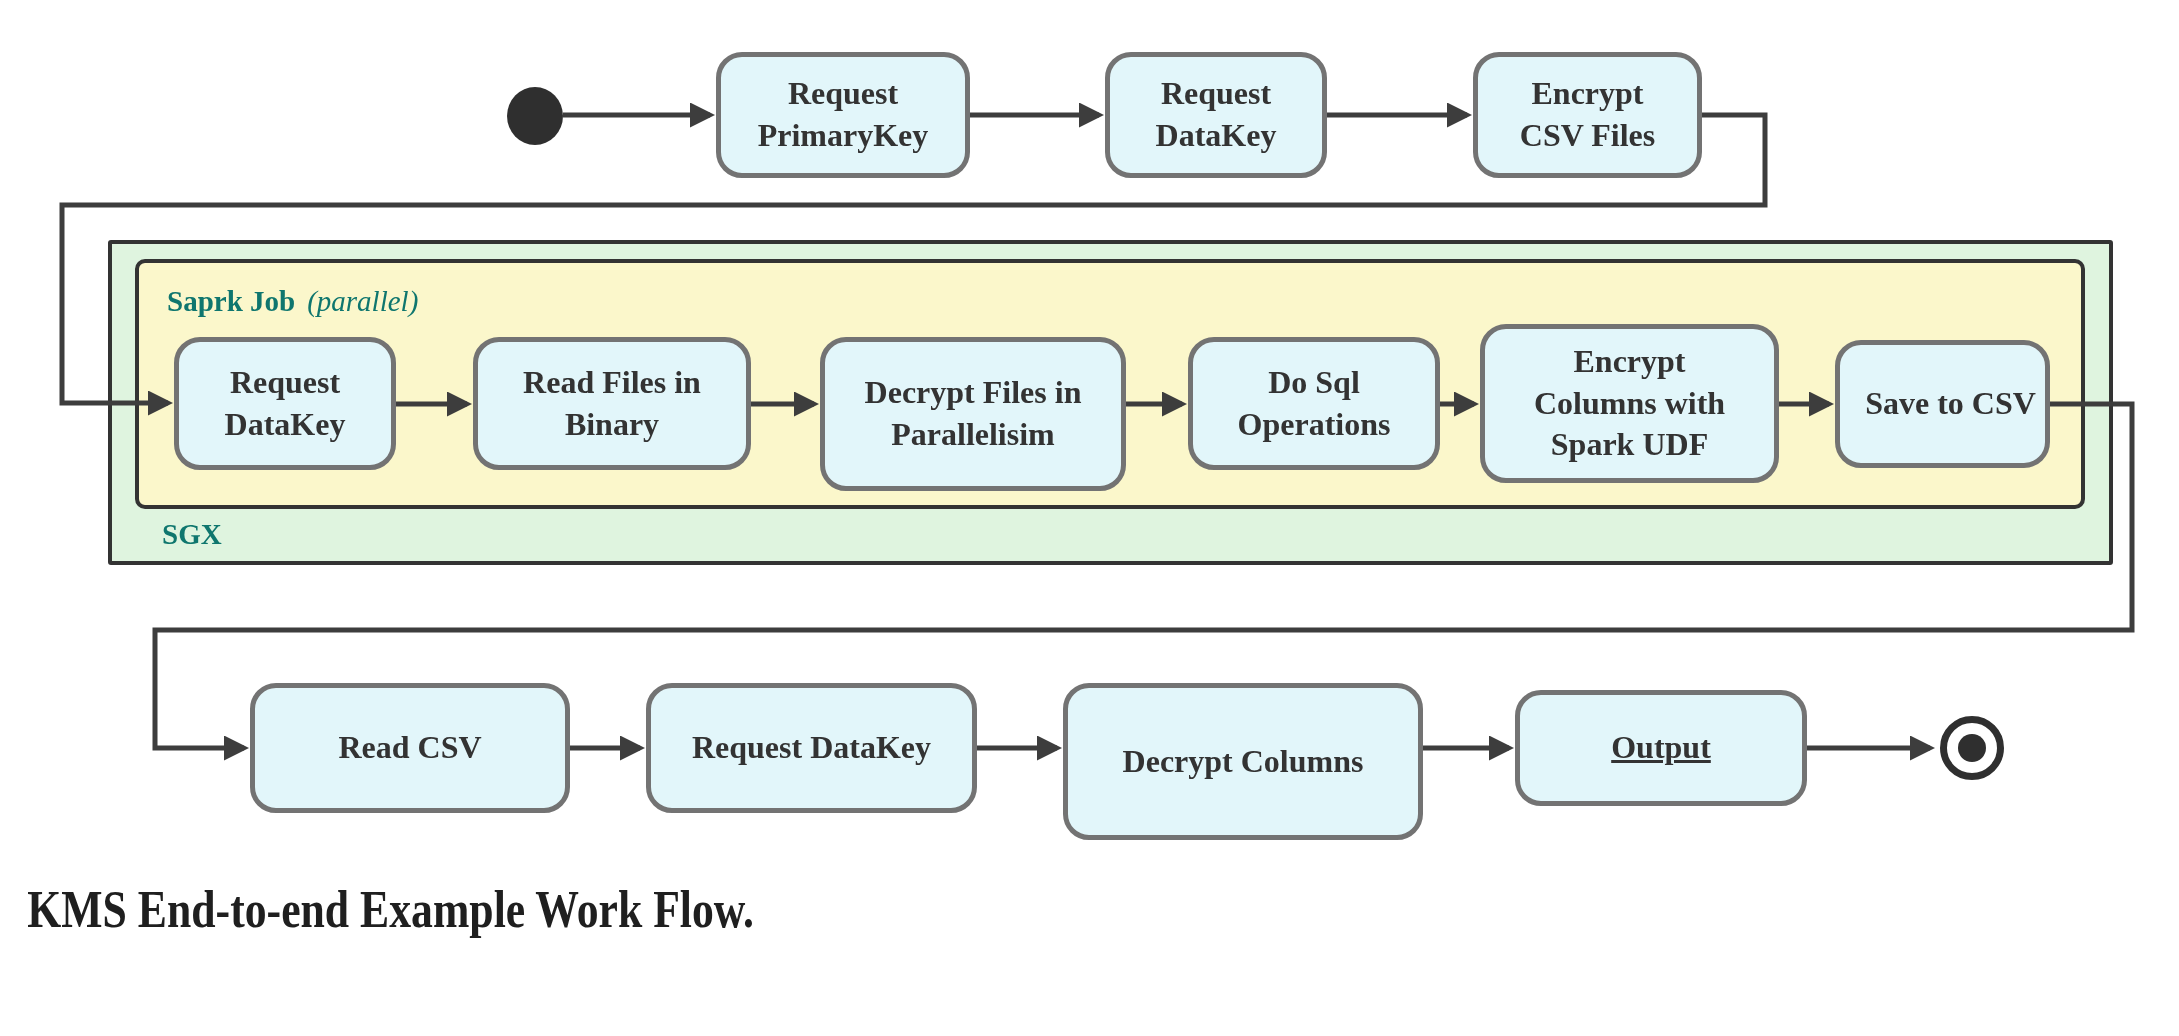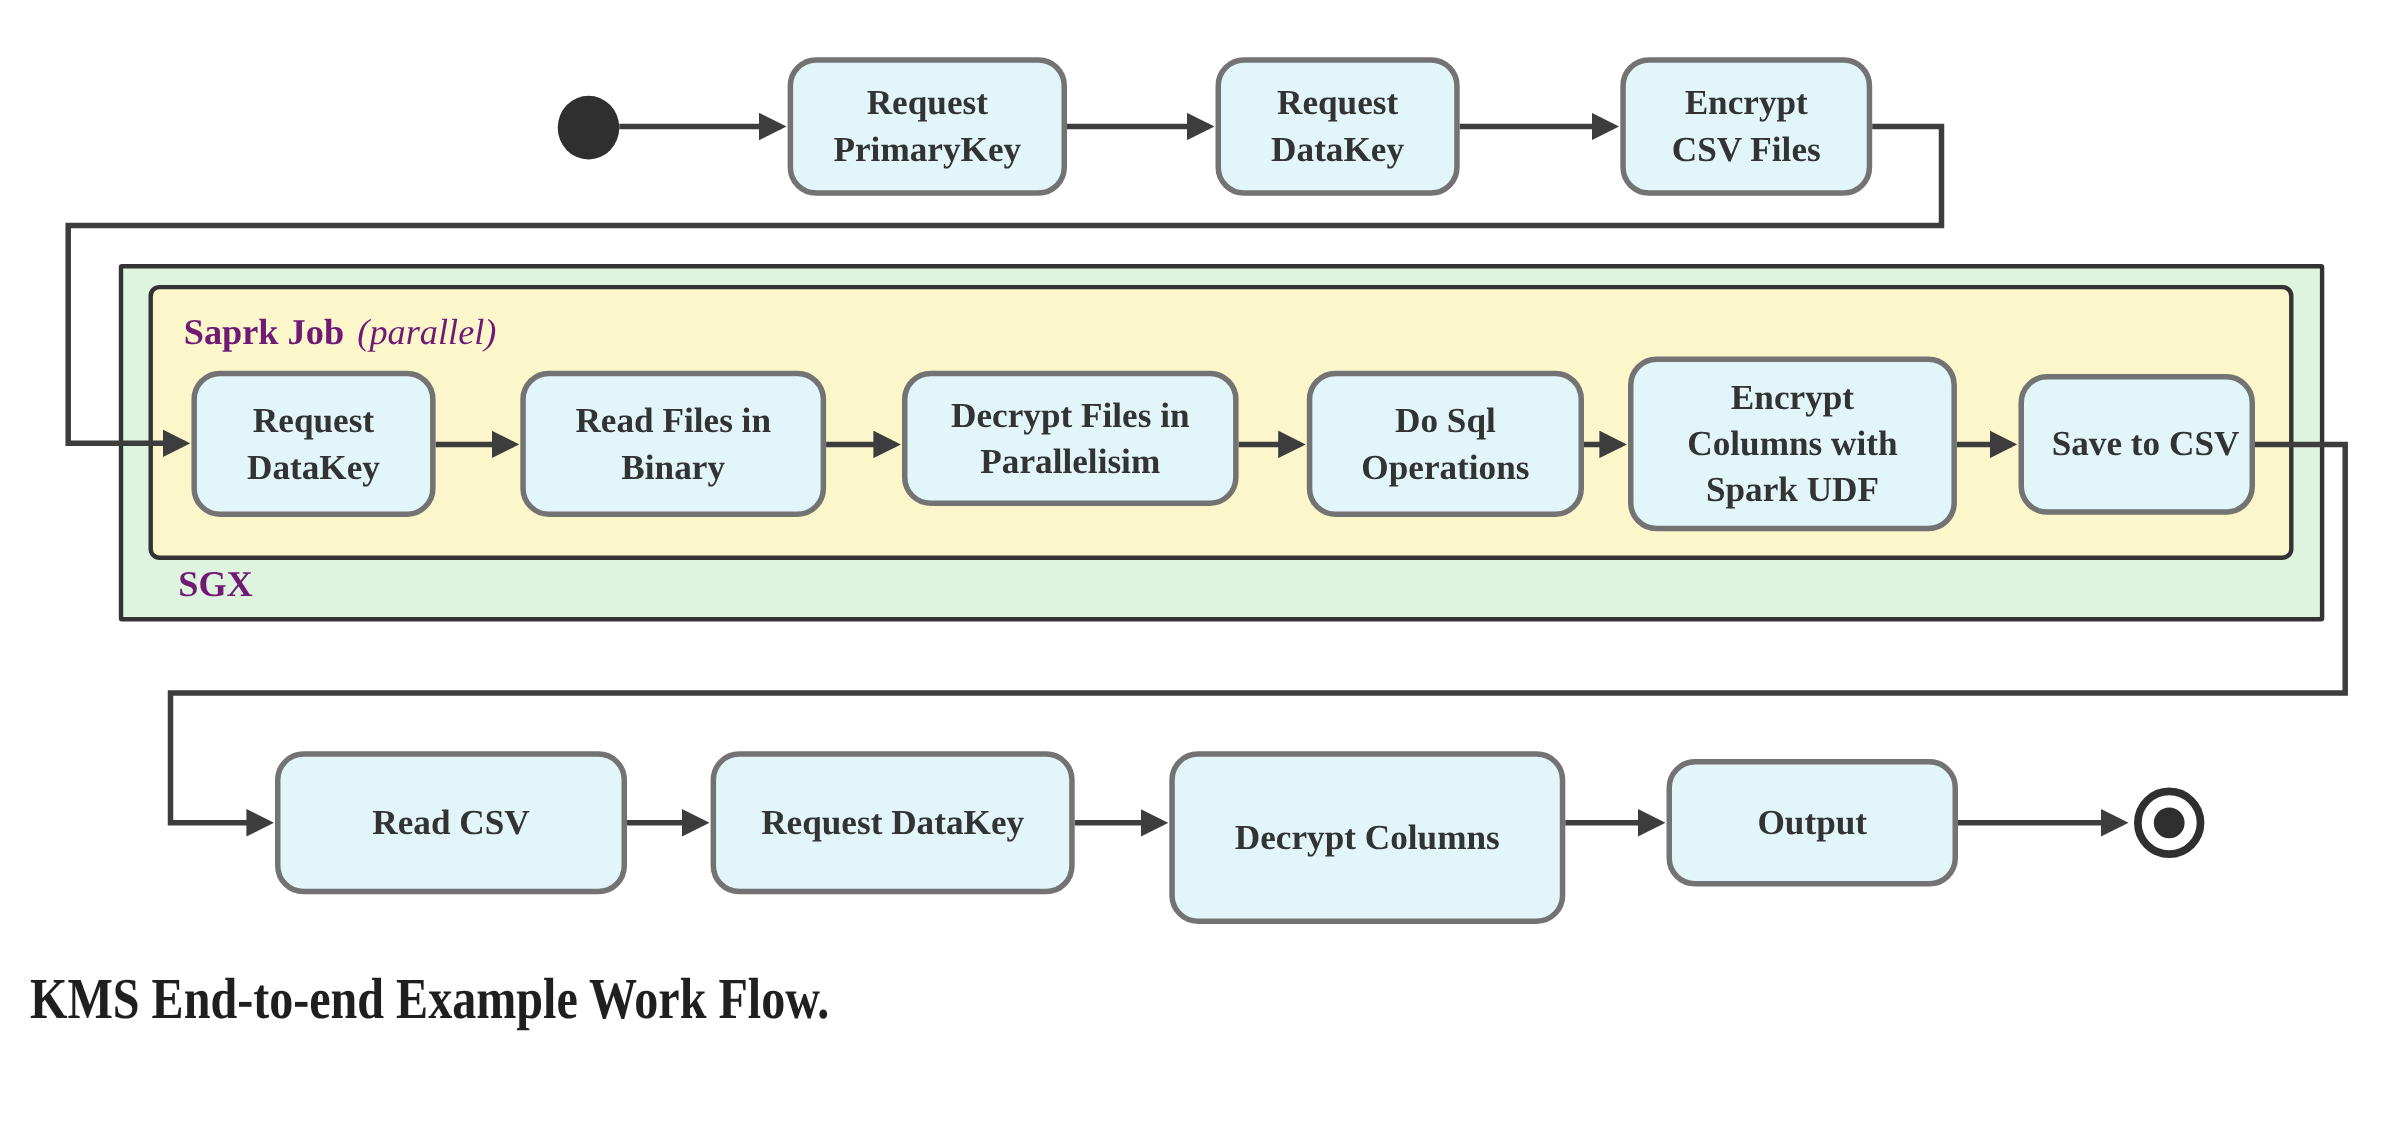--- a/index.html
+++ b/index.html
@@ -14,21 +14,21 @@
   .sgx{
     left:108px;top:240px;width:2005px;height:325px;
     background:#dff4df;border:4px solid #333333;border-radius:3px;
   }
   .spark{
     left:135px;top:259px;width:1950px;height:250px;
     background:#fbf7cb;border:4px solid #333333;border-radius:10px;
   }
   .cluster-label{
     position:absolute;
-    font-weight:700;font-size:33px;color:#701a75;
+    font-weight:700;font-size:29px;color:#0f766e;
     white-space:nowrap;
   }
   .spark-label{left:28px;top:22px;}
   .spark-label .annot{font-weight:400;font-style:italic;margin-left:12px;}
   .sgx-label{left:50px;bottom:10px;}
   svg.wires{position:absolute;left:0;top:0;z-index:3;}
   .node{
     position:absolute;box-sizing:border-box;z-index:4;
     background:#e2f6fa;border:5px solid #737373;border-radius:26px;
     display:flex;align-items:center;justify-content:center;
@@ -106,31 +106,31 @@
 PrimaryKey</div>
   <div class="node" style="left:1105px;top:52px;width:222px;height:126px;">Request
 DataKey</div>
   <div class="node" style="left:1473px;top:52px;width:229px;height:126px;">Encrypt
 CSV Files</div>
 
   <div class="node" style="left:174px;top:337px;width:222px;height:133px;">Request
 DataKey</div>
   <div class="node" style="left:473px;top:337px;width:278px;height:133px;">Read Files in
 Binary</div>
-  <div class="node" style="left:820px;top:337px;width:306px;height:123px;">Decrypt Files in
+  <div class="node" style="left:820px;top:337px;width:306px;height:154px;">Decrypt Files in
 Parallelisim</div>
   <div class="node" style="left:1188px;top:337px;width:252px;height:133px;">Do Sql
 Operations</div>
   <div class="node" style="left:1480px;top:324px;width:299px;height:159px;">Encrypt
 Columns with
 Spark UDF</div>
   <div class="node" style="left:1835px;top:340px;width:215px;height:128px;padding-left:16px;">Save to CSV</div>
 
   <div class="node" style="left:250px;top:683px;width:320px;height:130px;">Read CSV</div>
   <div class="node" style="left:646px;top:683px;width:331px;height:130px;">Request DataKey</div>
   <div class="node" style="left:1063px;top:683px;width:360px;height:157px;">Decrypt Columns</div>
-  <div class="node" style="left:1515px;top:690px;width:265px;height:116px;">Output</div>
+  <div class="node" style="left:1515px;top:690px;width:292px;height:116px;text-decoration:underline;">Output</div>
 
   <div class="caption">
     <span>KMS End-to-end Example Work Flow.</span>
   </div>
 
 </div>
 
 </body></html>

